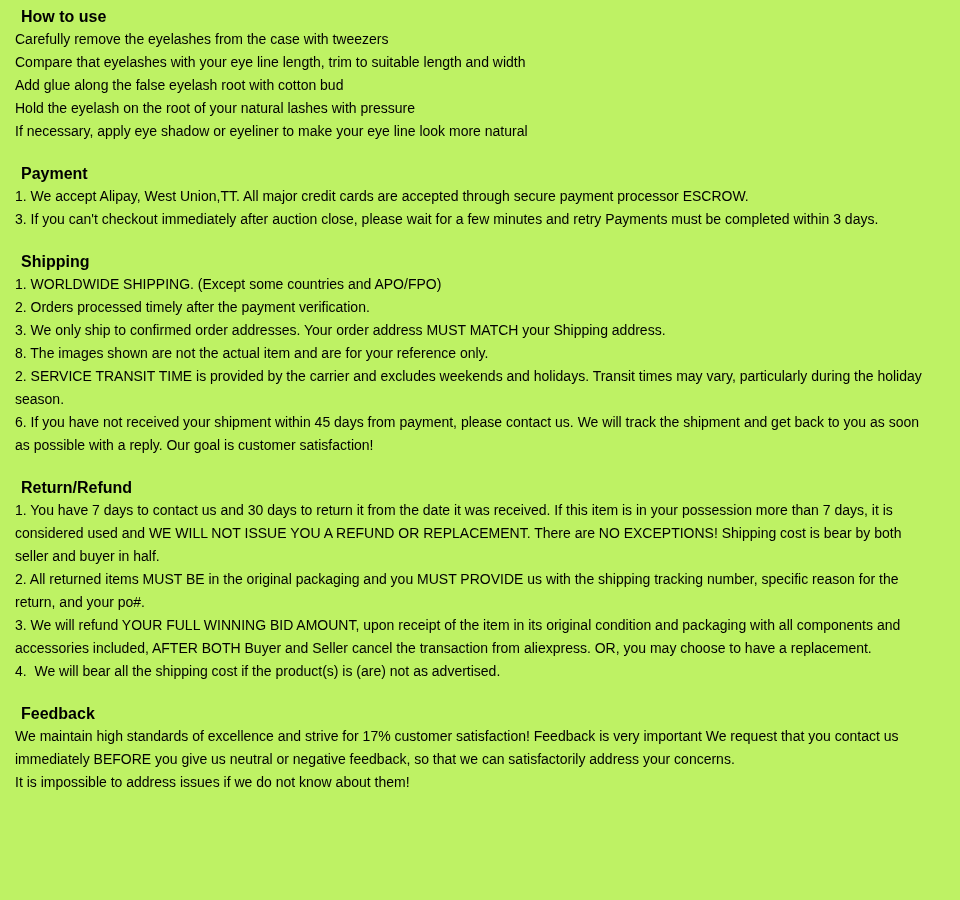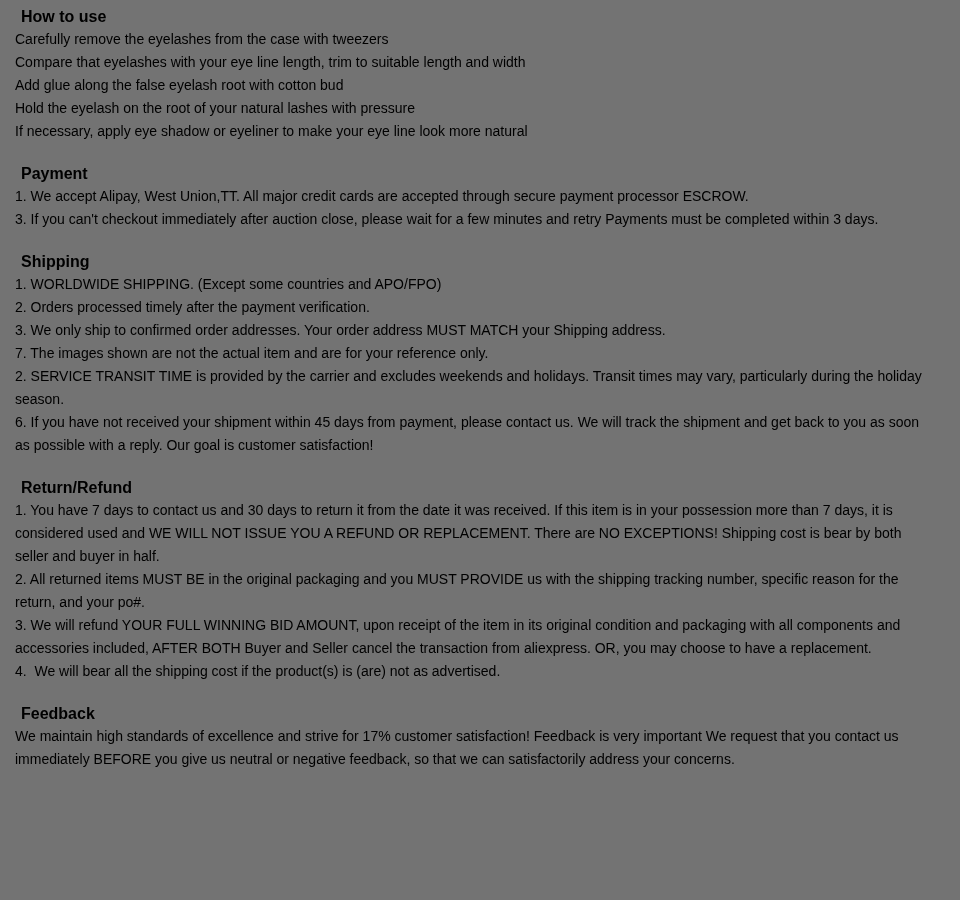--- a/index.html
+++ b/index.html
@@ -14,21 +14,21 @@
   }
   .doc {
     box-sizing: border-box;
     width: 960px;
     min-height: 900px;
     padding: 5px 27px 0 15px;
     font-family: "Liberation Sans", sans-serif;
     font-size: 14px;
     line-height: 23px;
     color: #000000;
-    background: #737373;
+    background: #bef264;
   }
   .sec + .sec {
     margin-top: 19px;
   }
   .sec-heading {
     font-family: "Liberation Sans", sans-serif;
     font-size: 16px;
     line-height: 23px;
     font-weight: 700;
     margin: 0 0 0 6px;
@@ -57,31 +57,32 @@
     <h2 class="sec-heading">Payment</h2>
     <p class="line">1. We accept Alipay, West Union,TT. All major credit cards are accepted through secure payment processor ESCROW.</p>
     <p class="line">3. If you can't checkout immediately after auction close, please wait for a few minutes and retry Payments must be completed within 3 days.</p>
   </section>
 
   <section class="sec">
     <h2 class="sec-heading">Shipping</h2>
     <p class="line">1. WORLDWIDE SHIPPING. (Except some countries and APO/FPO)</p>
     <p class="line">2. Orders processed timely after the payment verification.</p>
     <p class="line">3. We only ship to confirmed order addresses. Your order address MUST MATCH your Shipping address.</p>
-    <p class="line">7. The images shown are not the actual item and are for your reference only.</p>
+    <p class="line">8. The images shown are not the actual item and are for your reference only.</p>
     <p class="line">2. SERVICE TRANSIT TIME is provided by the carrier and excludes weekends and holidays. Transit times may vary, particularly during the holiday season.</p>
     <p class="line">6. If you have not received your shipment within 45 days from payment, please contact us. We will track the shipment and get back to you as soon as possible with a reply. Our goal is customer satisfaction!</p>
   </section>
 
   <section class="sec">
     <h2 class="sec-heading">Return/Refund</h2>
     <p class="line">1. You have 7 days to contact us and 30 days to return it from the date it was received. If this item is in your possession more than 7 days, it is considered used and WE WILL NOT ISSUE YOU A REFUND OR REPLACEMENT. There are NO EXCEPTIONS! Shipping cost is bear by both seller and buyer in half.</p>
     <p class="line">2. All returned items MUST BE in the original packaging and you MUST PROVIDE us with the shipping tracking number, specific reason for the return, and your po#.</p>
     <p class="line">3. We will refund YOUR FULL WINNING BID AMOUNT, upon receipt of the item in its original condition and packaging with all components and accessories included, AFTER BOTH Buyer and Seller cancel the transaction from aliexpress. OR, you may choose to have a replacement.</p>
     <p class="line">4.  We will bear all the shipping cost if the product(s) is (are) not as advertised.</p>
   </section>
 
   <section class="sec">
     <h2 class="sec-heading">Feedback</h2>
     <p class="line">We maintain high standards of excellence and strive for 17% customer satisfaction! Feedback is very important We request that you contact us immediately BEFORE you give us neutral or negative feedback, so that we can satisfactorily address your concerns.</p>
+    <p class="line">It is impossible to address issues if we do not know about them!</p>
   </section>
 
 </main>
 
 </body></html>

